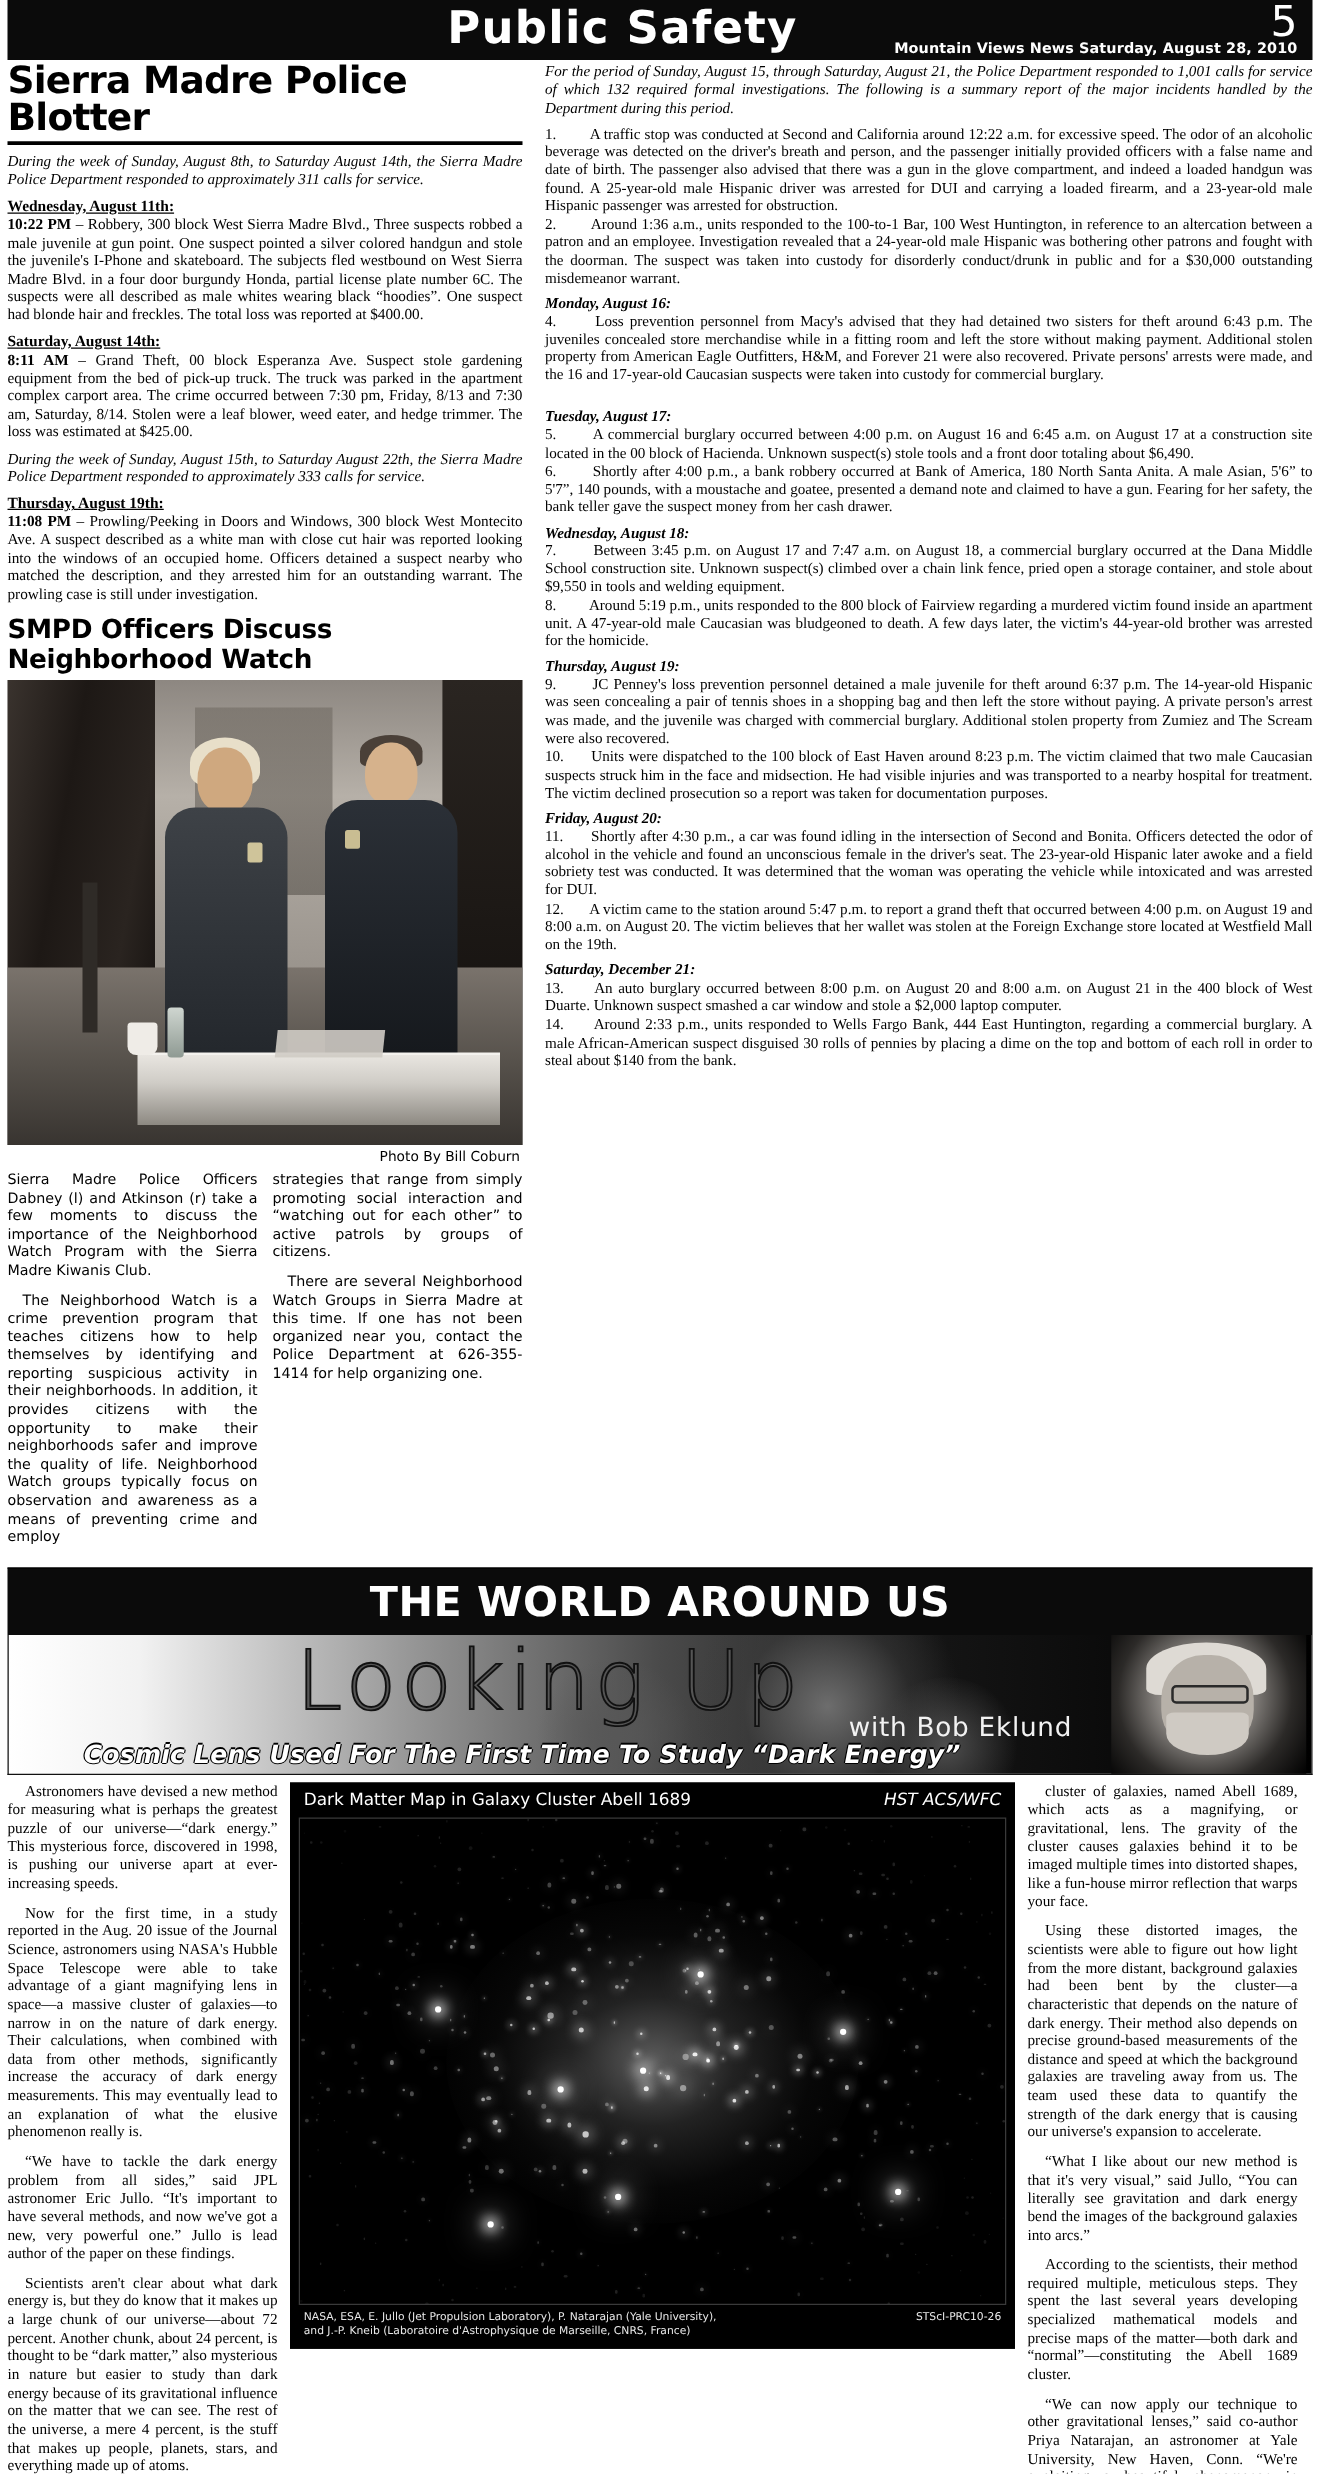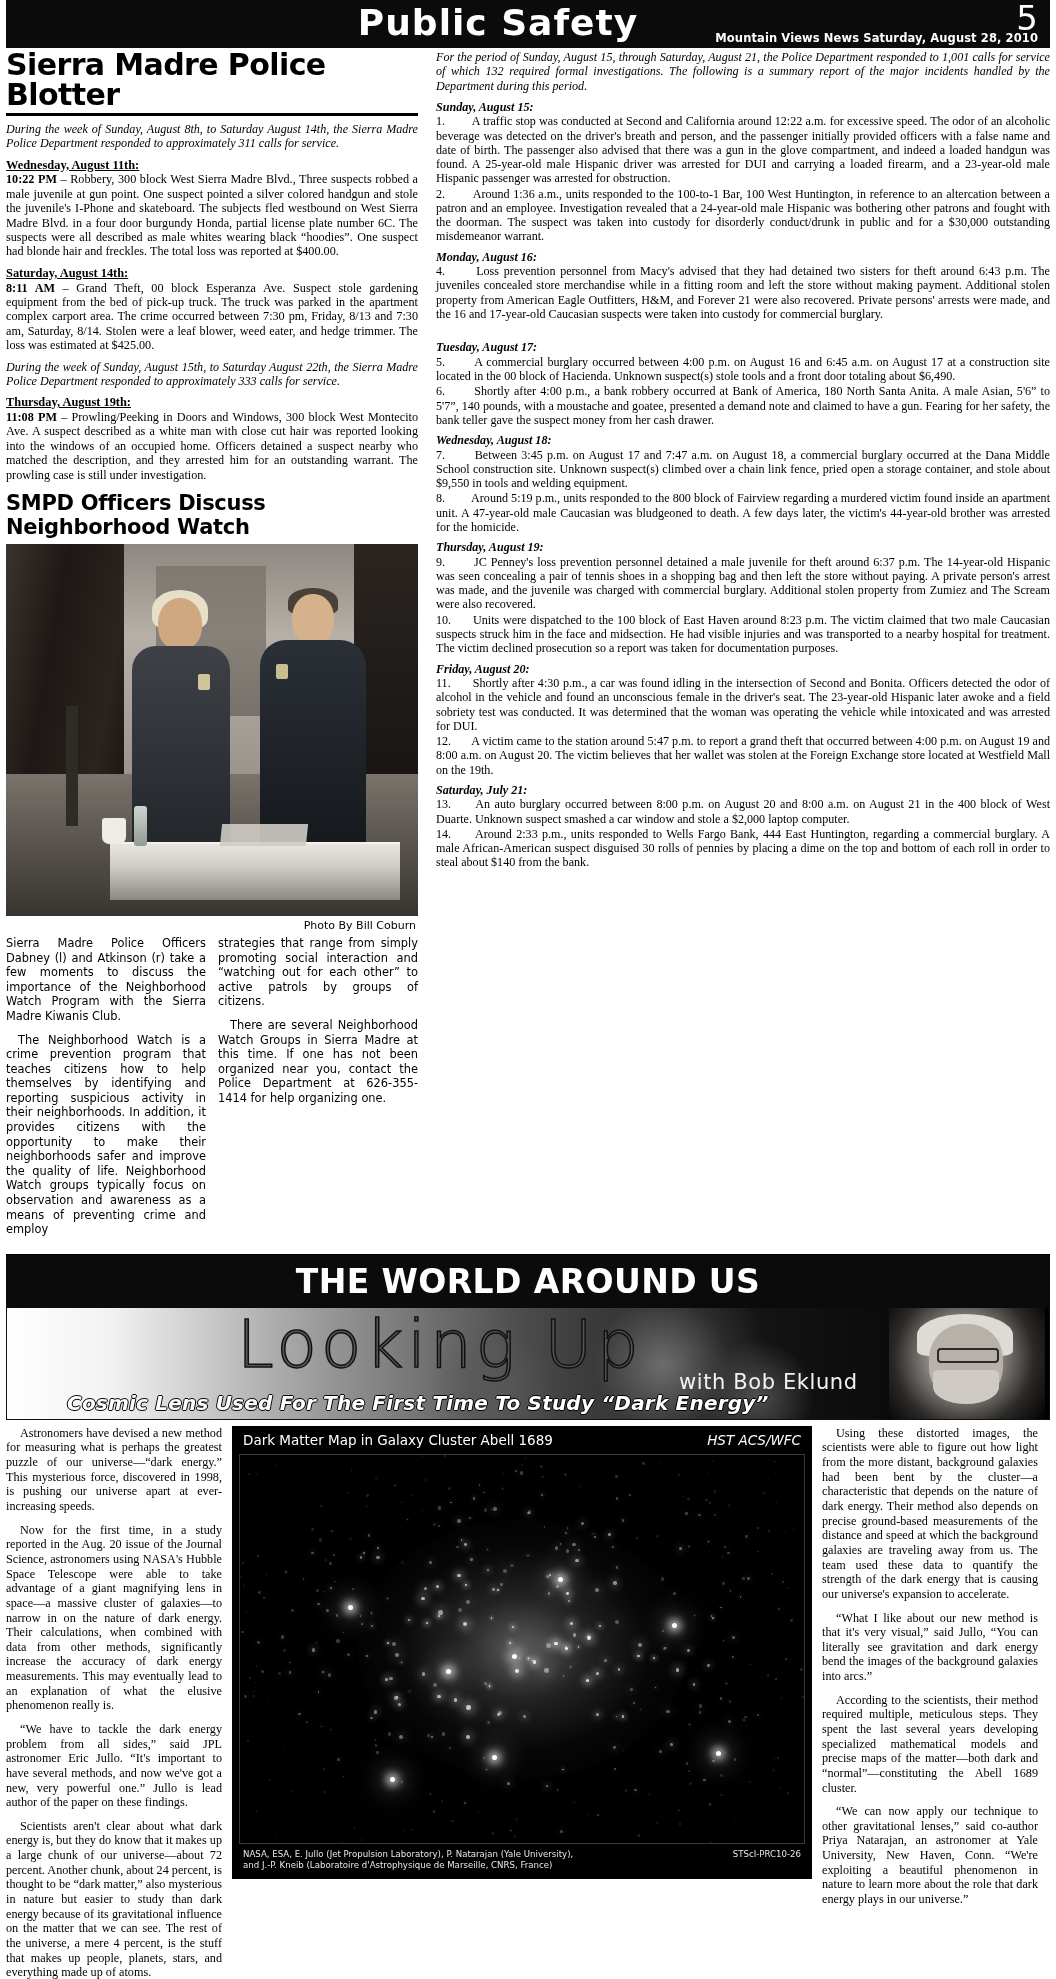--- a/index.html
+++ b/index.html
@@ -357,38 +357,37 @@
         <div class="cap-col">
           <p>strategies that range from simply promoting social interaction and “watching out for each other” to active patrols by groups of citizens.</p>
           <p class="ind">There are several Neighborhood Watch Groups in Sierra Madre at this time.  If one has not been organized near you, contact the Police Department at 626-355-1414 for help organizing one.</p>
         </div>
       </div>
     </div>
 
     <div class="col-right">
       <p class="intro">For the period of Sunday, August 15, through Saturday, August 21, the Police Department responded to 1,001 calls for service of which 132 required formal investigations.  The following is a summary report of the major incidents handled by the Department during this period.</p>
       <div class="arcadia-body compressed" id="arcadia-days">
-          <div class="dayhead ital" style="margin-top: 0px;">Sunday, August 15:</div>
           <p class="num-entry"><span class="n">1.</span><span>&nbsp;&nbsp;&nbsp;A traffic stop was conducted at Second and California around 12:22 a.m. for excessive speed.  The odor of an alcoholic beverage was detected on the driver's breath and person, and the passenger initially provided officers with a false name and date of birth.  The passenger also advised that there was a gun in the glove compartment, and indeed a loaded handgun was found.  A 25-year-old male Hispanic driver was arrested for DUI and carrying a loaded firearm, and a 23-year-old male Hispanic passenger was arrested for obstruction.</span></p>
           <p class="num-entry"><span class="n">2.</span><span>&nbsp;&nbsp;&nbsp;Around 1:36 a.m., units responded to the 100-to-1 Bar, 100 West Huntington, in reference to an altercation between a patron and an employee.  Investigation revealed that a 24-year-old male Hispanic was bothering other patrons and fought with the doorman.  The suspect was taken into custody for disorderly conduct/drunk in public and for a $30,000 outstanding misdemeanor warrant.</span></p>
           <div class="dayhead ital" style="margin-top: 6px;">Monday, August 16:</div>
           <p class="num-entry"><span class="n">4.</span><span>&nbsp;&nbsp;&nbsp;Loss prevention personnel from Macy's advised that they had detained two sisters for theft around 6:43 p.m.  The juveniles concealed store merchandise while in a fitting room and left the store without making payment.  Additional stolen property from American Eagle Outfitters, H&amp;M, and Forever 21 were also recovered.  Private persons' arrests were made, and the 16 and 17-year-old Caucasian suspects were taken into custody for commercial burglary.</span></p>
           <div class="dayhead ital" style="margin-top: 19px;">Tuesday, August 17:</div>
           <p class="num-entry"><span class="n">5.</span><span>&nbsp;&nbsp;&nbsp;A commercial burglary occurred between 4:00 p.m. on August 16 and 6:45 a.m. on August 17 at a construction site located in the 00 block of Hacienda.  Unknown suspect(s) stole tools and a front door totaling about $6,490.</span></p>
           <p class="num-entry"><span class="n">6.</span><span>&nbsp;&nbsp;&nbsp;Shortly after 4:00 p.m., a bank robbery occurred at Bank of America, 180 North Santa Anita.  A male Asian, 5'6” to 5'7”, 140 pounds, with a moustache and goatee, presented a demand note and claimed to have a gun.  Fearing for her safety, the bank teller gave the suspect money from her cash drawer.</span></p>
           <div class="dayhead ital" style="margin-top: 6px;">Wednesday, August 18:</div>
           <p class="num-entry"><span class="n">7.</span><span>&nbsp;&nbsp;&nbsp;Between 3:45 p.m. on August 17 and 7:47 a.m. on August 18, a commercial burglary occurred at the Dana Middle School construction site.  Unknown suspect(s) climbed over a chain link fence, pried open a storage container, and stole about $9,550 in tools and welding equipment.</span></p>
           <p class="num-entry"><span class="n">8.</span><span>&nbsp;&nbsp;&nbsp;Around 5:19 p.m., units responded to the 800 block of Fairview regarding a murdered victim found inside an apartment unit.  A 47-year-old male Caucasian was bludgeoned to death.  A few days later, the victim's 44-year-old brother was arrested for the homicide.</span></p>
           <div class="dayhead ital" style="margin-top: 6px;">Thursday, August 19:</div>
           <p class="num-entry"><span class="n">9.</span><span>&nbsp;&nbsp;&nbsp;JC Penney's loss prevention personnel detained a male juvenile for theft around 6:37 p.m.  The 14-year-old Hispanic was seen concealing a pair of tennis shoes in a shopping bag and then left the store without paying.  A private person's arrest was made, and the juvenile was charged with commercial burglary.  Additional stolen property from Zumiez and The Scream were also recovered.</span></p>
           <p class="num-entry"><span class="n">10.</span><span>&nbsp;&nbsp;&nbsp;Units were dispatched to the 100 block of East Haven around 8:23 p.m.  The victim claimed that two male Caucasian suspects struck him in the face and midsection.  He had visible injuries and was transported to a nearby hospital for treatment.  The victim declined prosecution so a report was taken for documentation purposes.</span></p>
           <div class="dayhead ital" style="margin-top: 6px;">Friday, August 20:</div>
           <p class="num-entry"><span class="n">11.</span><span>&nbsp;&nbsp;&nbsp;Shortly after 4:30 p.m., a car was found idling in the intersection of Second and Bonita.  Officers detected the odor of alcohol in the vehicle and found an unconscious female in the driver's seat.  The 23-year-old Hispanic later awoke and a field sobriety test was conducted.  It was determined that the woman was operating the vehicle while intoxicated and was arrested for DUI.</span></p>
           <p class="num-entry"><span class="n">12.</span><span>&nbsp;&nbsp;&nbsp;A victim came to the station around 5:47 p.m. to report a grand theft that occurred between 4:00 p.m. on August 19 and 8:00 a.m. on August 20.  The victim believes that her wallet was stolen at the Foreign Exchange store located at Westfield Mall on the 19th.</span></p>
-          <div class="dayhead ital" style="margin-top: 6px;">Saturday, July 21:</div>
+          <div class="dayhead ital" style="margin-top: 6px;">Saturday, December 21:</div>
           <p class="num-entry"><span class="n">13.</span><span>&nbsp;&nbsp;&nbsp;An auto burglary occurred between 8:00 p.m. on August 20 and 8:00 a.m. on August 21 in the 400 block of West Duarte.  Unknown suspect smashed a car window and stole a $2,000 laptop computer.</span></p>
           <p class="num-entry"><span class="n">14.</span><span>&nbsp;&nbsp;&nbsp;Around 2:33 p.m., units responded to Wells Fargo Bank, 444 East Huntington, regarding a commercial burglary.  A male African-American suspect disguised 30 rolls of pennies by placing a dime on the top and bottom of each roll in order to steal about $140 from the bank.</span></p>
         </div>
     </div>
   </div>
 
   <div class="waru">
     <span>THE WORLD AROUND US</span>
   </div>
 
@@ -852,20 +851,21 @@
         <div class="dm-credit">
           <div class="left">
             <div>NASA, ESA, E. Jullo (Jet Propulsion Laboratory), P. Natarajan (Yale University),</div>
             <div>and J.-P. Kneib (Laboratoire d'Astrophysique de Marseille, CNRS, France)</div>
           </div>
           <div>STScI-PRC10-26</div>
         </div>
       </div>
     </div>
     <div class="lu-col" id="lu-right">
+        <p>cluster of galaxies, named Abell 1689, which acts as a magnifying, or gravitational, lens.  The gravity of the cluster causes galaxies behind it to be imaged multiple times into distorted shapes, like a fun-house mirror reflection that warps your face.</p>
         <p>Using these distorted images, the scientists were able to figure out how light from the more distant, background galaxies had been bent by the cluster—a characteristic that depends on the nature of dark energy.  Their method also depends on precise ground-based measurements of the distance and speed at which the background galaxies are traveling away from us.  The team used these data to quantify the strength of the dark energy that is causing our universe's expansion to accelerate.</p>
         <p>“What I like about our new method is that it's very visual,” said Jullo, “You can literally see gravitation and dark energy bend the images of the background galaxies into arcs.”</p>
         <p>According to the scientists, their method required multiple, meticulous steps.  They spent the last several years developing specialized mathematical models and precise maps of the matter—both dark and “normal”—constituting the Abell 1689 cluster.</p>
         <p>“We can now apply our technique to other gravitational lenses,” said co-author Priya Natarajan, an astronomer at Yale University, New Haven, Conn.  “We're exploiting a beautiful phenomenon in nature to learn more about the role that dark energy plays in our universe.”</p>
       </div>
   </div>
 
 </div>
 
 </body></html>

